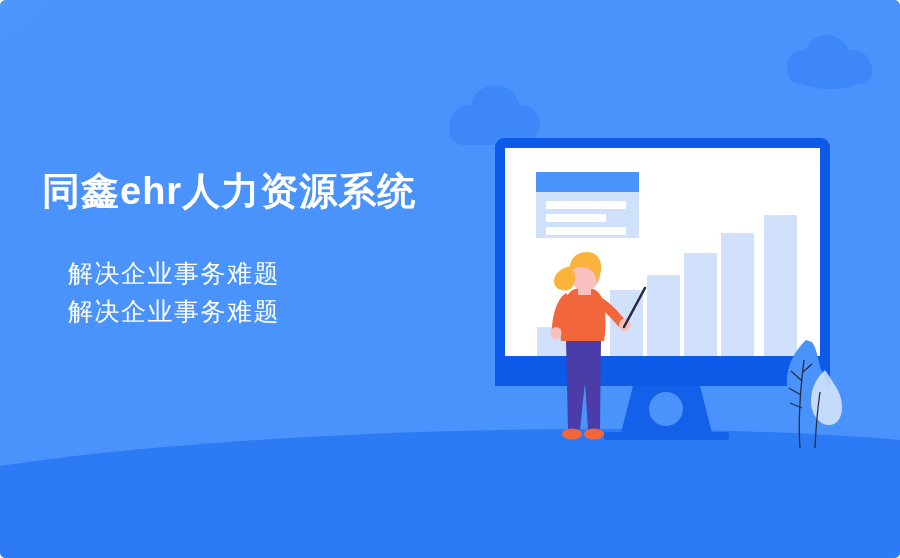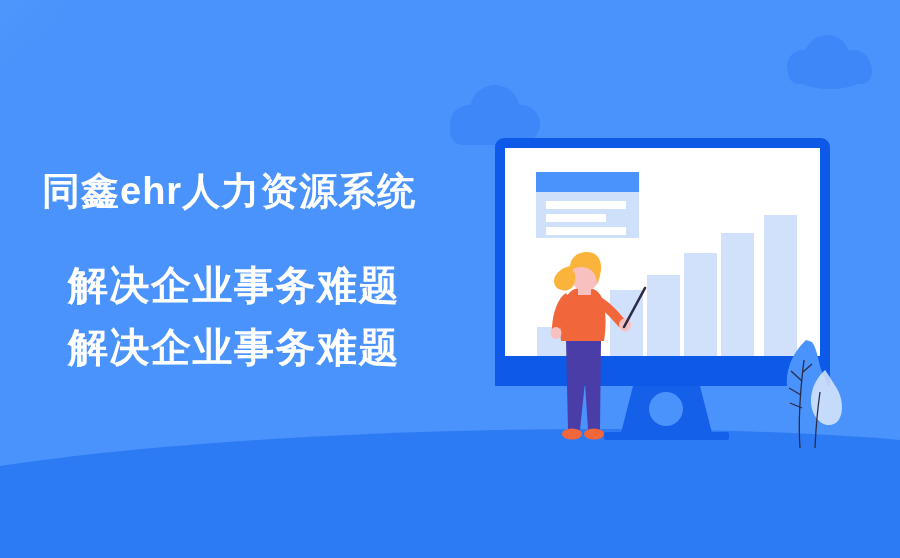--- a/index.html
+++ b/index.html
@@ -6,20 +6,21 @@
   html, body {
     width:900px; height:558px;
     overflow:hidden;
     font-family:"Liberation Sans", sans-serif;
   }
   #banner {
     position:relative;
     width:900px; height:558px;
     background:#4A93FC;
     overflow:hidden;
+    border-radius:6px;
   }
   .layer { position:absolute; top:0; left:0; width:900px; height:558px; }
   .svg-layer { display:block; }
 
   
   #text-block {
     position:absolute;
     left:42px; top:168px;
     width:430px;
     z-index:40;
@@ -30,22 +31,22 @@
     color:#FFFFFF;
     letter-spacing:1px;
     line-height:1.25;
     white-space:nowrap;
   }
   #subhead {
     margin-top:38px;
     padding-left:26px;
   }
   .sub-line {
-    font-size:40px;
-    font-weight:bold;
+    font-size:25px;
+    font-weight:normal;
     color:#FFFFFF;
     line-height:1.55;
     letter-spacing:1.5px;
     white-space:nowrap;
   }
 </style>
 </head>
 <body>
 
 <div id="banner">

